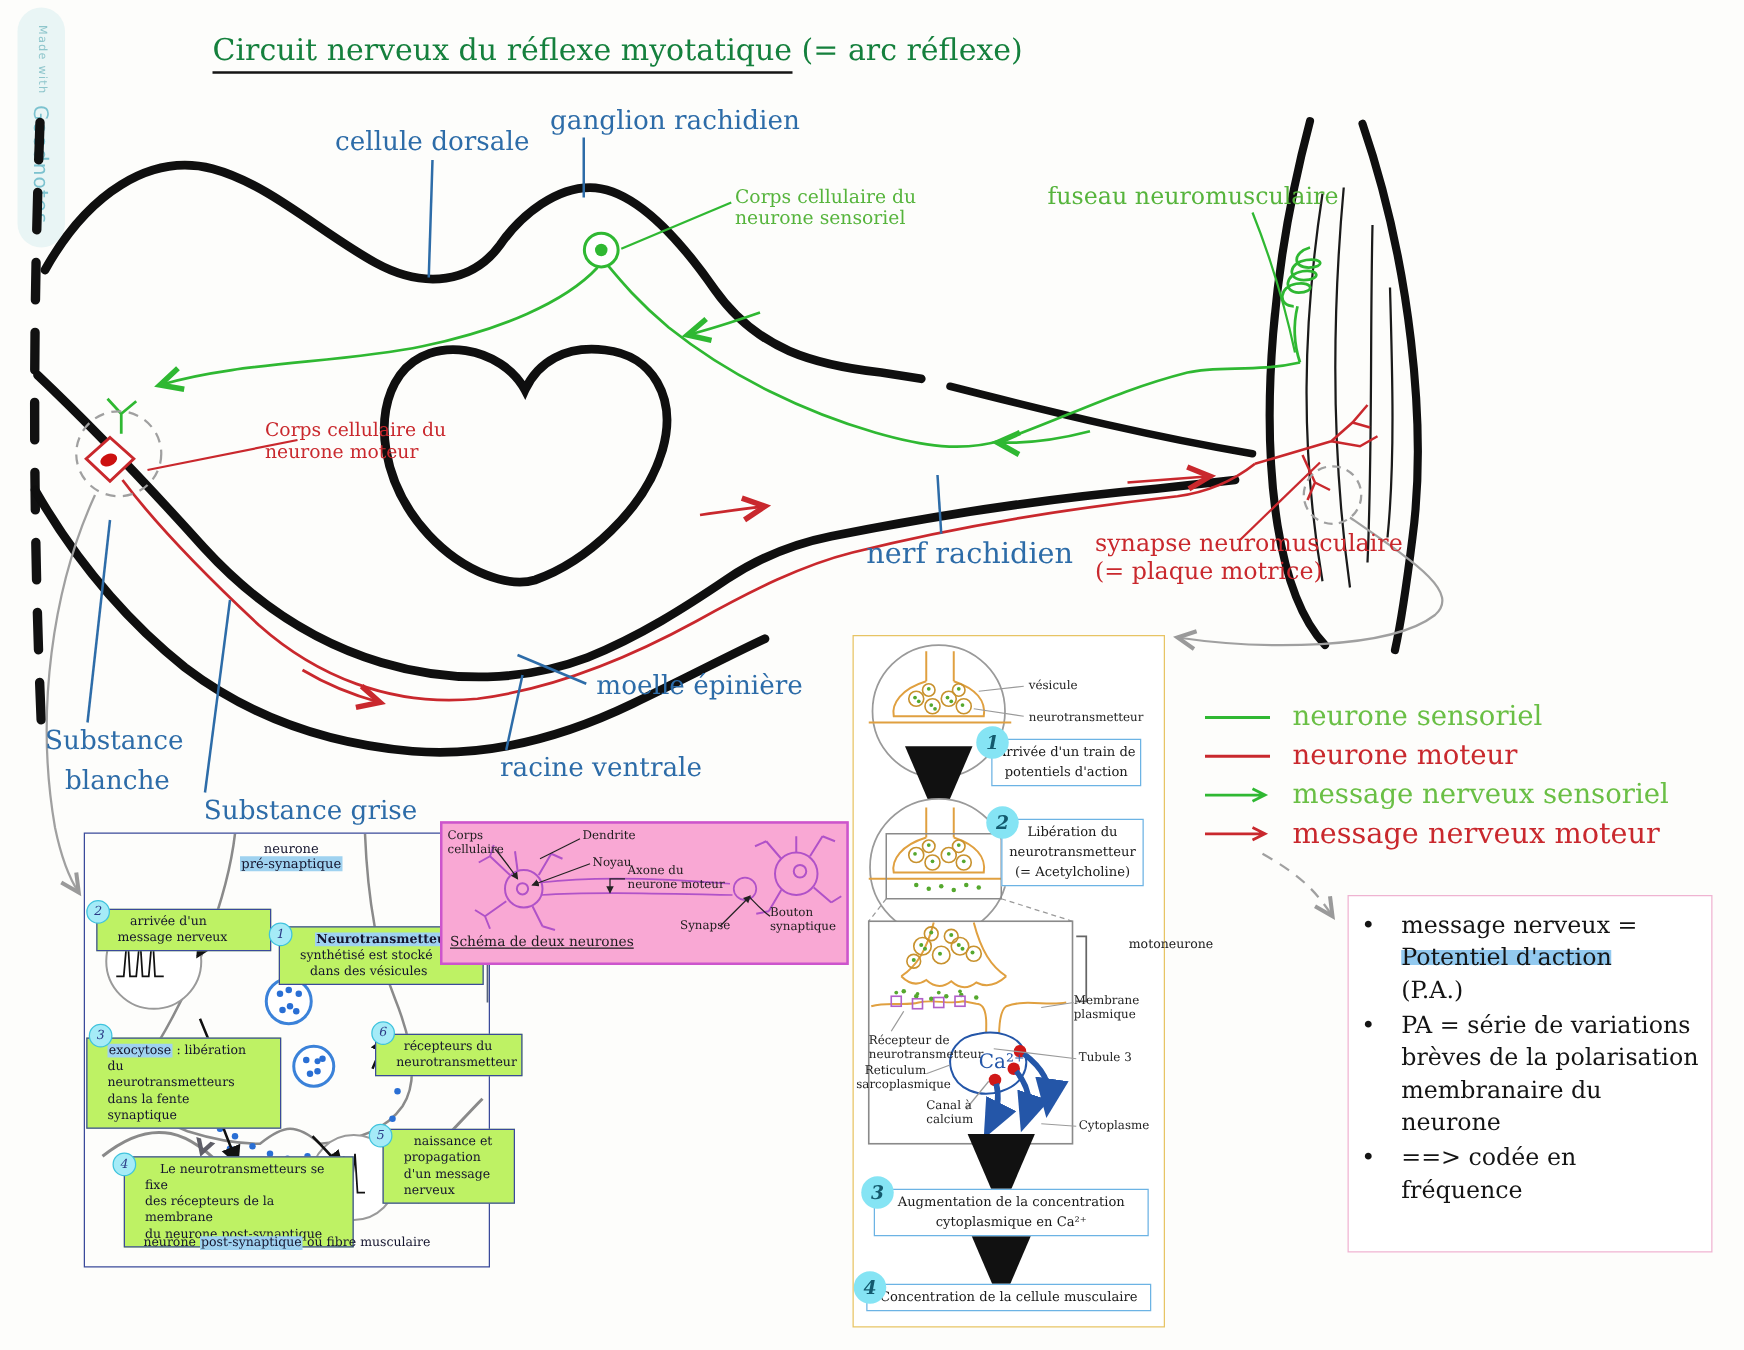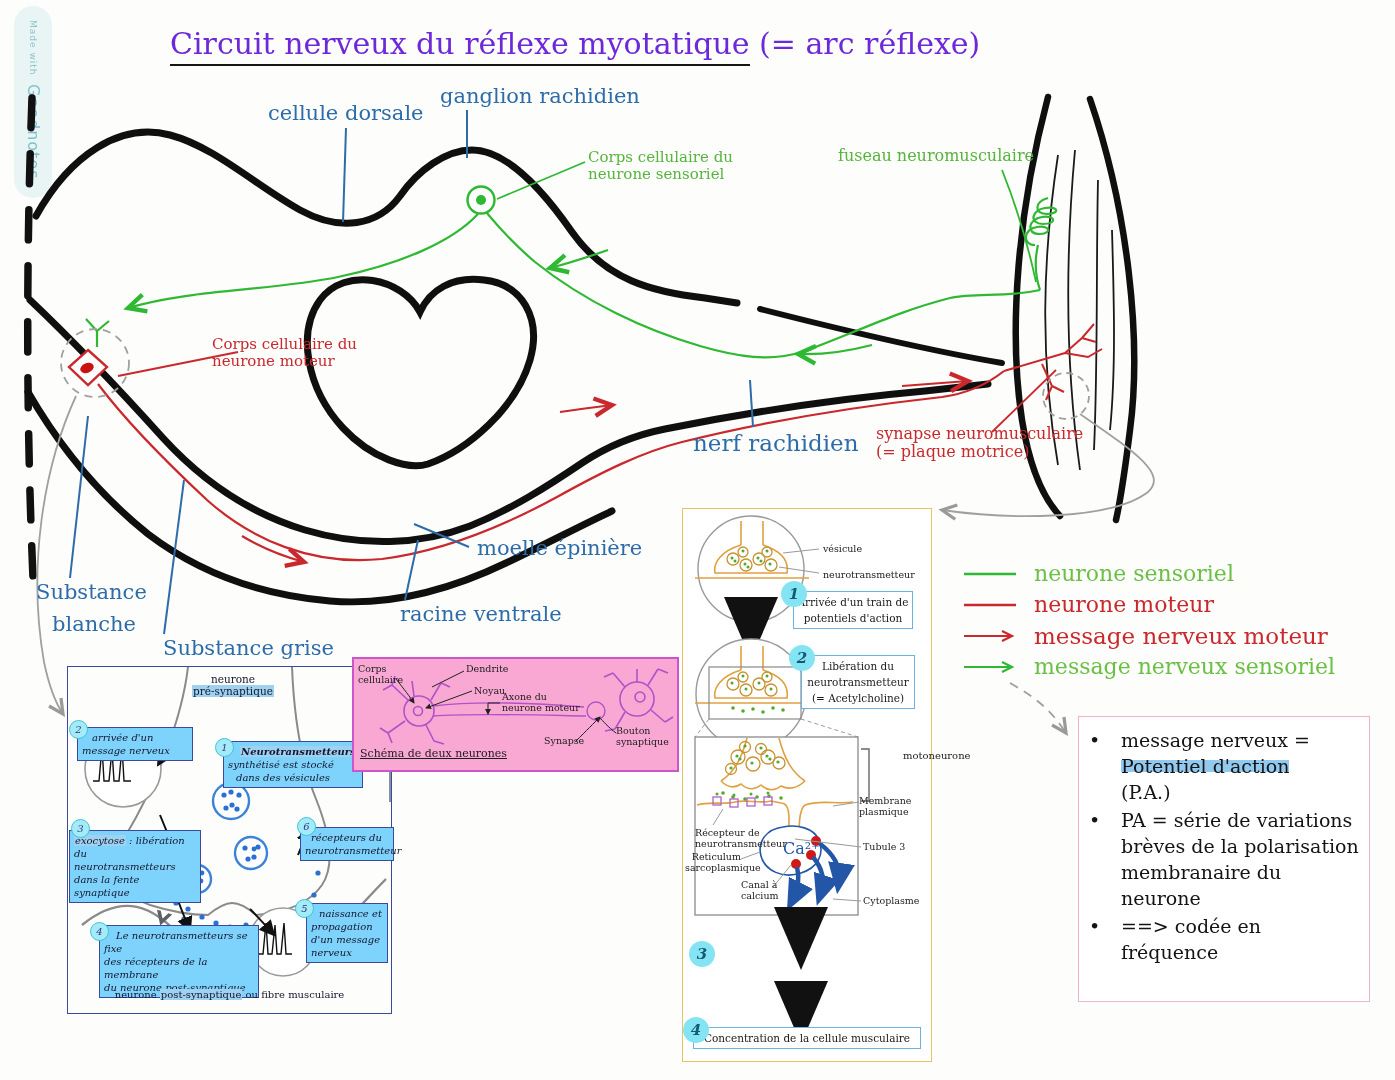--- a/index.html
+++ b/index.html
@@ -6,33 +6,33 @@
   .canvas{position:relative;width:1395px;height:1080px;background:#fdfdfb;overflow:hidden;
           font-family:"DejaVu Serif", serif;}
   .abs{position:absolute;}
   svg{position:absolute;left:0;top:0;}
   
   .watermark{left:14px;top:6px;width:38px;height:178px;background:#e9f5f5;border-radius:19px;
              display:flex;flex-direction:column;align-items:center;padding-top:14px;z-index:1;}
   .wm-small{writing-mode:vertical-rl;font-size:9px;color:#8fc6cc;font-family:"DejaVu Sans",sans-serif;letter-spacing:1px;}
   .wm-brand{writing-mode:vertical-rl;font-size:16px;color:#7cc2cf;font-family:"DejaVu Sans",sans-serif;margin-top:8px;letter-spacing:1px;}
   
-  .title{left:170px;top:26px;font-size:30px;color:#6d28d9;z-index:3;text-align:center;}
+  .title{left:170px;top:26px;font-size:24px;color:#15803d;z-index:3;text-align:center;}
   .title .u{border-bottom:2.5px solid #151515;padding-bottom:3px;}
   
   .lbl{z-index:4;line-height:1.15;white-space:nowrap;}
   .blue{color:#2d6ca8;}
   .green{color:#56b43c;}
   .red{color:#c9282d;}
-  .f21{font-size:21px;} .f23{font-size:23px;} .f16{font-size:16px;} .f15{font-size:15px;}
+  .f21{font-size:21px;} .f23{font-size:23px;} .f16{font-size:19px;} .f15{font-size:15px;}
   
   .inset{z-index:5;background:rgba(255,255,255,0.0);}
   .synapse-inset{left:67px;top:666px;width:323px;height:346px;border:1.6px solid #3a4a9a;}
-  .tbox{position:absolute;border:1.2px solid #3a4a9a;background:#7dd3fc;font-size:10px;color:#15152e;
-        line-height:13px;padding:3px 4px;z-index:6;font-style:italic;}
+  .tbox{position:absolute;border:1.2px solid #3a4a9a;background:#bef264;font-size:10px;color:#15152e;
+        line-height:13px;padding:3px 16px;z-index:6;}
   .bubble{position:absolute;width:17px;height:17px;border-radius:50%;background:#a5ebf7;
           border:1.5px solid #3ec3dd;color:#2b3a86;font-size:10px;line-height:17px;text-align:center;
           font-style:italic;z-index:7;}
   .hl{background:#9fd2f0;padding:0 1px;}
   .cap{position:absolute;font-size:10.5px;color:#15152e;z-index:6;}
   
   .schema-inset{left:352px;top:657px;width:323px;height:111px;border:2px solid #cc55cc;background:#f9a8d4;}
   .slbl{position:absolute;font-size:9.5px;line-height:11px;color:#1c1c1c;z-index:6;white-space:nowrap;}
   .scap{position:absolute;left:6px;top:88px;font-size:11px;color:#1c1c1c;text-decoration:underline;z-index:6;text-align:right;}
   
@@ -529,20 +529,24 @@
       <div>Reticulum</div>
         <div>sarcoplasmique</div>
       </div>
     <div class="mlbl" style="left:58px;top:370px">
       <div>Canal à</div>
         <div>calcium</div>
       </div>
     <div class="ca-note" style="left:100px;top:330px">Ca²⁺</div>
     <div class="mlbl" style="left:180px;top:386px">Cytoplasme</div>
 
+    <div class="stepbox" style="left:16px;top:442px;width:212px">
+      <div>Augmentation de la concentration</div>
+        <div>cytoplasmique en Ca²⁺</div>
+      </div>
     <div class="mbubble" style="left:6px;top:432px">3</div>
 
     <div class="stepbox" style="left:10px;top:518px;width:220px">
       <div>Concentration de la cellule musculaire</div>
       </div>
     <div class="mbubble" style="left:0px;top:508px">4</div>
   </div>
 
   <div class="abs legend">
     <div class="leg-row">
@@ -552,29 +556,29 @@
       <span class="leg-text-g">neurone sensoriel</span>
     </div>
     <div class="leg-row">
       <svg width="58" height="12" style="position:static">
           <path d="M 2,6 L 54,6" stroke="#c9282d" stroke-width="2.4" fill="none"></path>
         </svg>
       <span class="leg-text-r">neurone moteur</span>
     </div>
     <div class="leg-row">
       <svg width="58" height="14" style="position:static">
+          <path d="M 2,7 L 48,7 M 40,2 L 50,7 L 40,12" stroke="#2fb832" stroke-width="2.2" fill="none"></path>
+        </svg>
+      <span class="leg-text-g">message nerveux sensoriel</span>
+    </div>
+    <div class="leg-row">
+      <svg width="58" height="14" style="position:static">
           <path d="M 2,7 L 48,7 M 40,2 L 50,7 L 40,12" stroke="#c9282d" stroke-width="2.2" fill="none"></path>
         </svg>
       <span class="leg-text-r2">message nerveux moteur</span>
-    </div>
-    <div class="leg-row">
-      <svg width="58" height="14" style="position:static">
-          <path d="M 2,7 L 48,7 M 40,2 L 50,7 L 40,12" stroke="#2fb832" stroke-width="2.2" fill="none"></path>
-        </svg>
-      <span class="leg-text-g">message nerveux sensoriel</span>
     </div>
   </div>
 
   <div class="abs notes">
     <div class="note-li">
       <span class="note-b">•</span>
       <span><span>message nerveux =</span><br><span class="hl2">Potentiel d'action</span><br><span>(P.A.)</span></span>
     </div>
     <div class="note-li">
       <span class="note-b">•</span>

